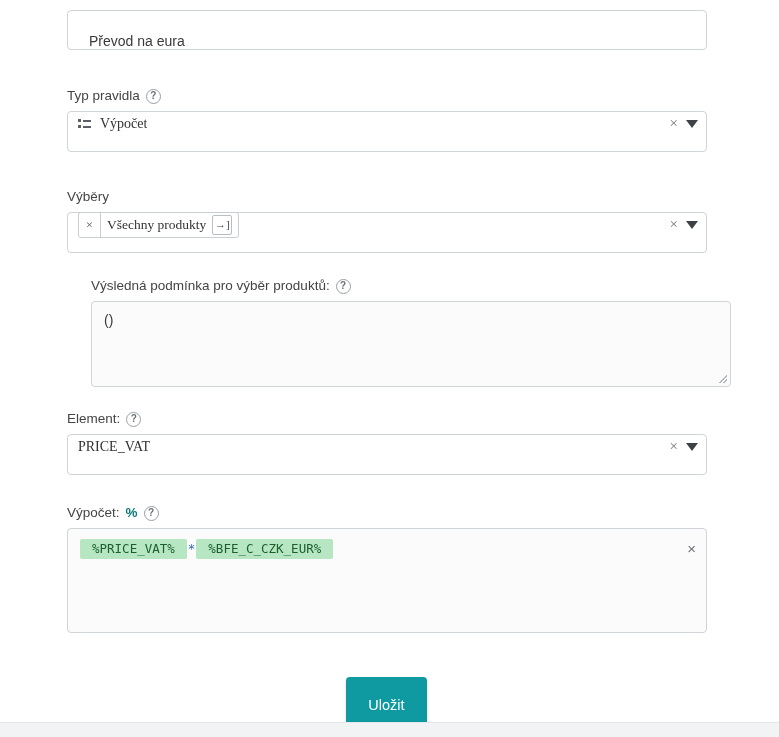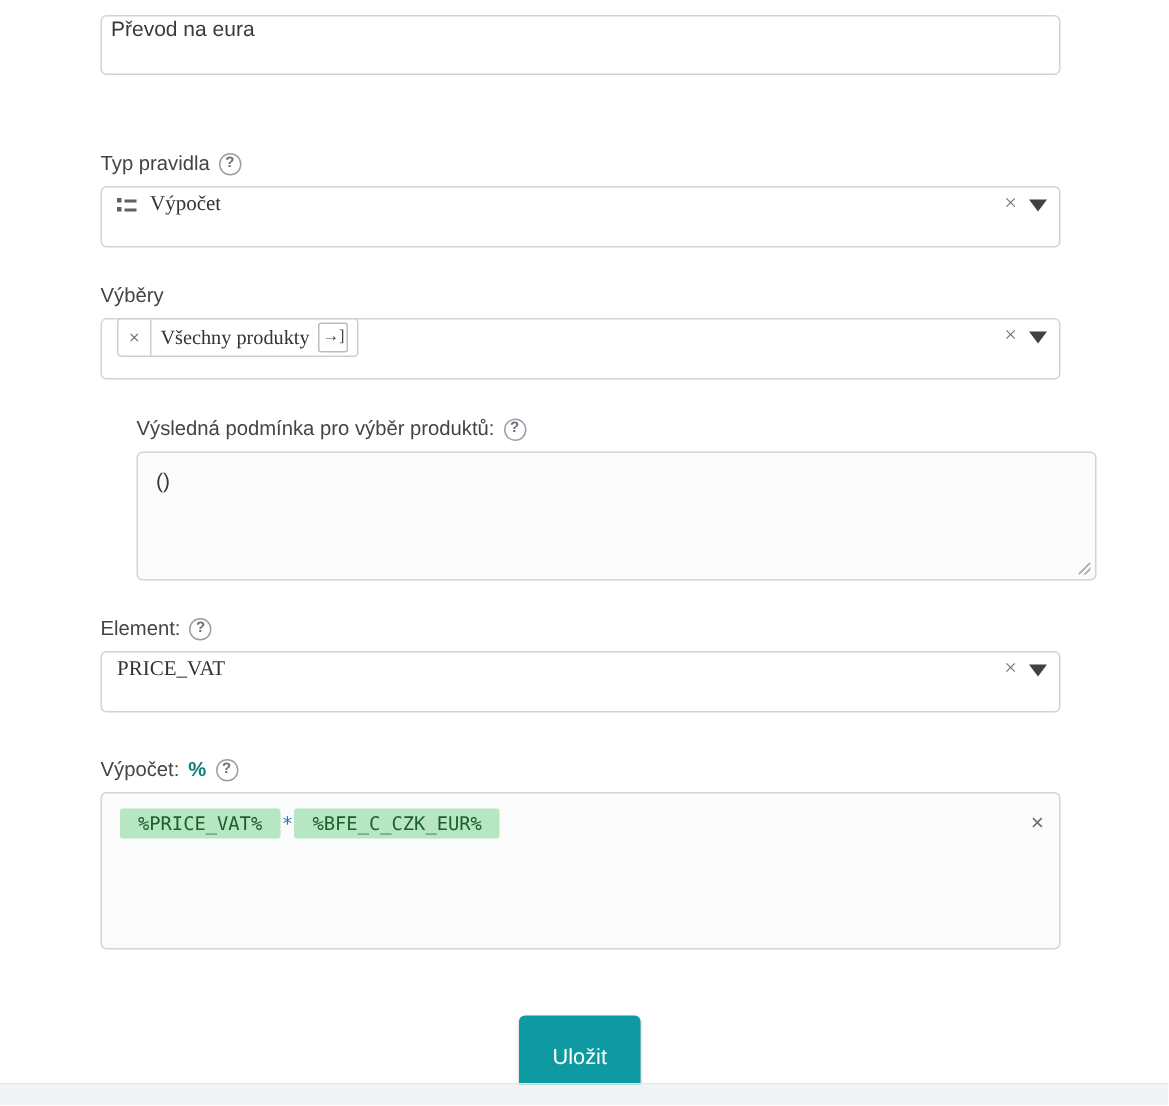--- a/index.html
+++ b/index.html
@@ -55,22 +55,22 @@
     cursor: help;
   }
   .input-box {
     box-sizing: border-box;
     width: 100%;
     border: 1px solid #cfd4d8;
     border-radius: 4px;
     background: #ffffff;
     height: 40px;
     display: flex;
-    align-items: flex-start;
-    padding: 0 6px;
+    align-items: flex-end;
+    padding: 0 21px;
     font-size: 14px;
     color: #333333;
   }
   .input-box.text-value {
     color: #3a3a3a;
   }
   .select-box {
     box-sizing: border-box;
     width: 100%;
     border: 1px solid #cfd4d8;
@@ -277,21 +277,21 @@
 <body>
 
 <div class="form">
 
   <div class="field" style="top: 10px;">
     <div class="input-box text-value">
       <span>Převod na eura</span>
     </div>
   </div>
 
-  <div class="field" style="top: 100px;">
+  <div class="field" style="top: 87px;">
     <div class="label">
       <span>Typ pravidla</span>
       <span class="help-icon">?</span>
     </div>
     <div class="select-box">
       <div class="select-left">
         <span class="grid-icon">
           <i class="d1"></i>
             <i class="b1"></i>
             <i class="d2"></i>

